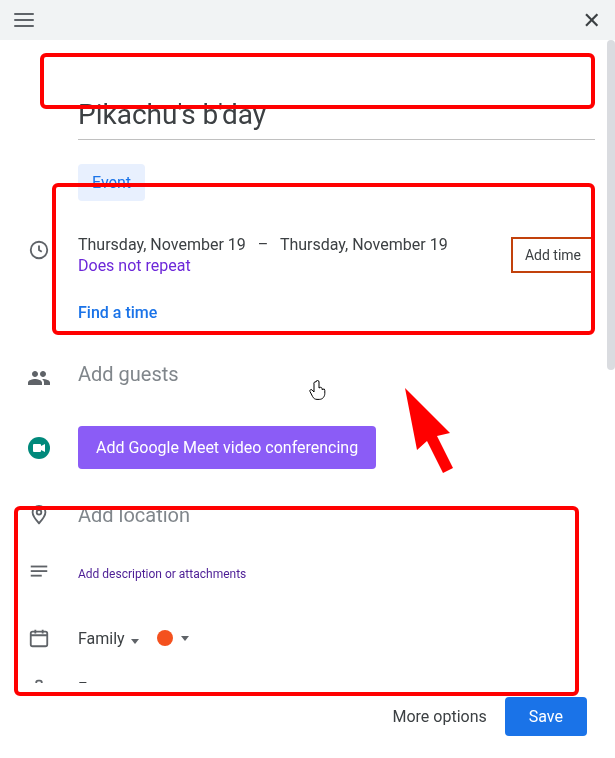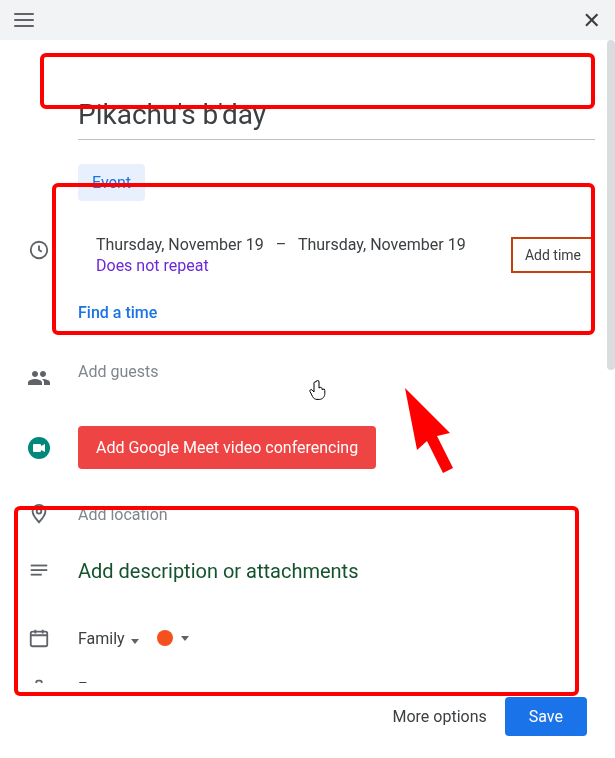--- a/index.html
+++ b/index.html
@@ -36,46 +36,46 @@
     .event-chip {
       display: inline-block; background: #e8f0fe; color: #1a73e8;
       font-size: 16px; padding: 9px 14px; border-radius: 4px;
       margin: 24px 0 0 78px; cursor: pointer;
     }
     .row { display: flex; align-items: flex-start; padding: 8px 20px 8px 0; }
     .row-icon { width: 78px; display: flex; justify-content: center; align-items: center; padding-top: 4px; color: #5f6368; flex-shrink: 0; }
     .row-body { flex: 1; color: #3c4043; font-size: 16px; }
     .row-time { margin-top: 26px; }
     .date-line { display: flex; align-items: center; justify-content: space-between; }
-    .dates { font-size: 16px; color: #3c4043; margin-left: 18px; }
+    .dates { font-size: 16px; color: #3c4043; }
     .date-sep { margin: 0 8px; }
     .repeat-text { font-size: 16px; color: #6d28d9; margin-top: 2px; }
     .add-time-btn {
       background: #fff; border: 2px solid #c2410c; border-radius: 0;
       color: #3c4043; font-size: 14px; padding: 8px 12px; cursor: pointer;
       font-family: inherit;
     }
     .find-time { color: #1a73e8; font-weight: 500; font-size: 16px; margin-top: 28px; cursor: pointer; }
     .placeholder-input {
-      width: 100%; border: none; outline: none; font-size: 16px;
+      width: 100%; border: none; outline: none; font-size: 20px;
       color: #3c4043; font-family: inherit; background: transparent;
     }
     .placeholder-input::placeholder { color: #80868b; }
     .row-guests { margin-top: 24px; }
     .meet-btn {
-      background: #ef4444; color: #fff; border: none; border-radius: 4px;
+      background: #8b5cf6; color: #fff; border: none; border-radius: 4px;
       font-size: 16px; padding: 12px 18px; cursor: pointer; font-family: inherit;
       display: inline-flex; align-items: center;
     }
     .row-meet { margin-top: 20px; align-items: center; }
     .row-meet .row-icon { padding-top: 0; }
     .meet-icon { width: 22px; height: 22px; background: #00897b; border-radius: 50%; display: flex; align-items: center; justify-content: center; }
     .row-simple { margin-top: 18px; align-items: center; }
     .row-simple .row-icon { padding-top: 0; }
-    .ghost-text { color: #14532d; font-size: 20px; cursor: pointer; }
+    .ghost-text { color: #4c1d95; font-size: 12px; cursor: pointer; }
     .options-row { margin-top: 12px; align-items: center; }
     .options-row .row-icon { padding-top: 0; }
     .opt-line { display: flex; align-items: center; font-size: 16px; color: #3c4043; }
     .caret {
       display: inline-block; width: 0; height: 0;
       border-left: 4px solid transparent; border-right: 4px solid transparent;
       border-top: 5px solid #5f6368; margin-left: 2px;
     }
     .color-dot { width: 16px; height: 16px; border-radius: 50%; background: #f4511e; display: inline-block; }
     .help-circle {

